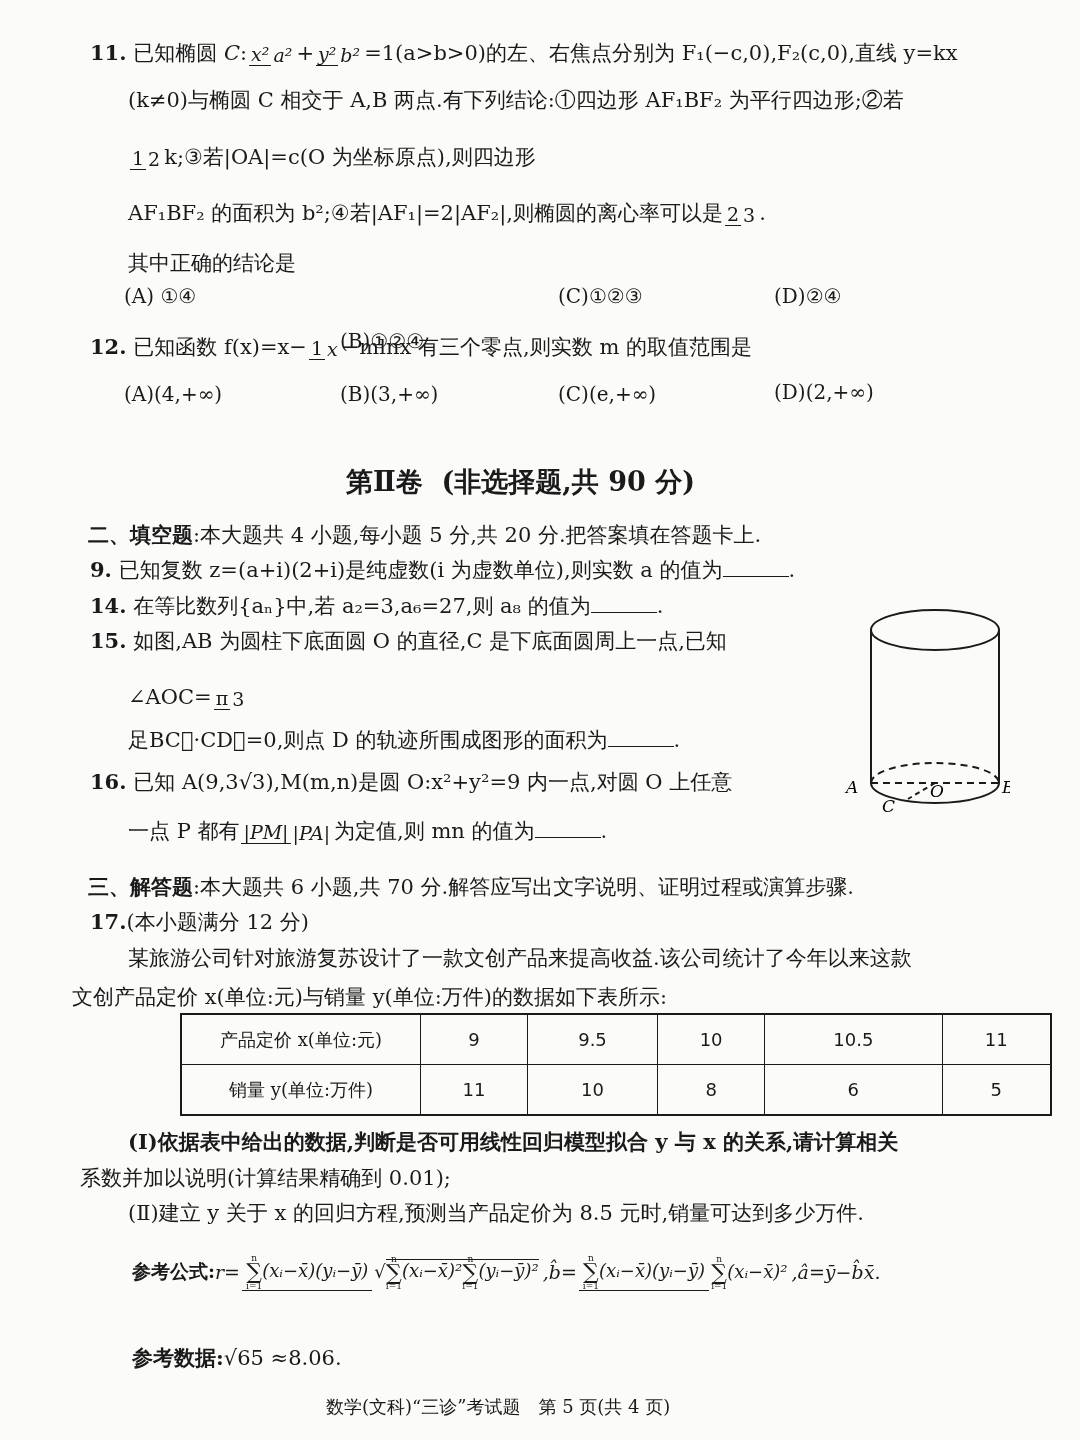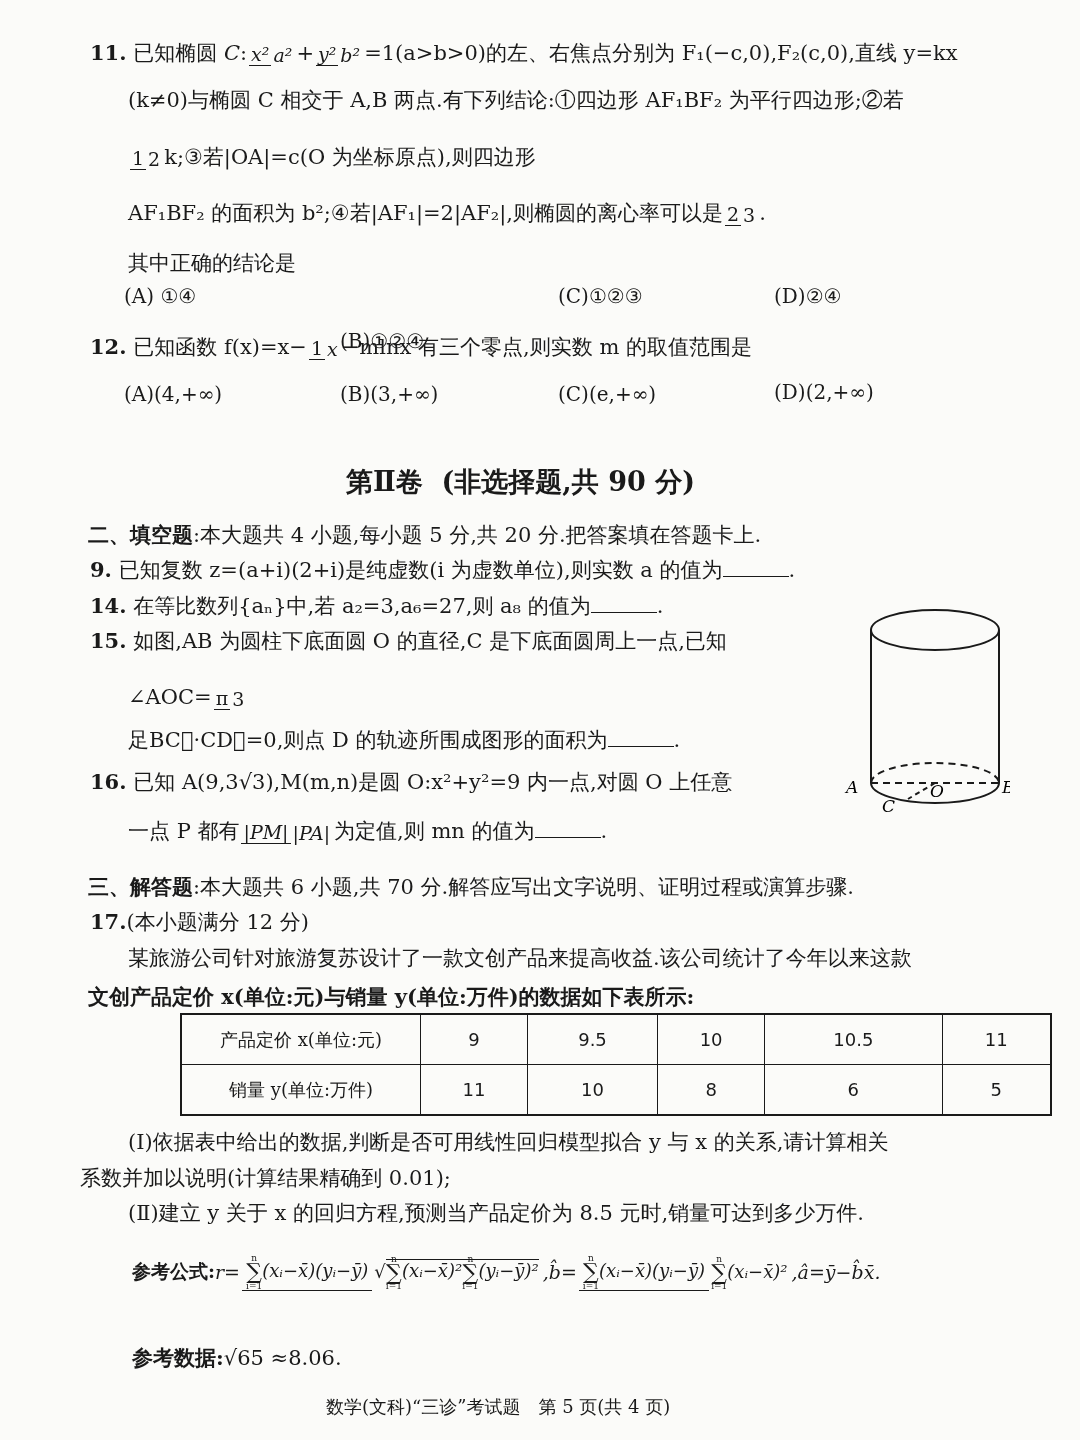--- a/index.html
+++ b/index.html
@@ -129,21 +129,21 @@
 </div>
 
 <div class="abs" style="left:88px;top:873px;">
   <span class="b">三、解答题</span><span>:本大题共 6 小题,共 70 分.解答应写出文字说明、证明过程或演算步骤.</span>
 </div>
 
 <div class="abs" style="left:90px;top:908px;">
   <span class="b">17.</span><span>(本小题满分 12 分)</span>
 </div>
 <div class="abs" style="left:128px;top:944px;">某旅游公司针对旅游复苏设计了一款文创产品来提高收益.该公司统计了今年以来这款</div>
-<div class="abs" style="left:88px;top:983px;font-weight:bold;">文创产品定价 x(单位:元)与销量 y(单位:万件)的数据如下表所示:</div>
+<div class="abs" style="left:72px;top:983px;">文创产品定价 x(单位:元)与销量 y(单位:万件)的数据如下表所示:</div>
 
 <table class="data">
   <tbody>
       <tr>
     <td class="h">产品定价 x(单位:元)</td>
     <td>9</td>
     <td>9.5</td>
     <td>10</td>
     <td>10.5</td>
     <td>11</td>
@@ -152,21 +152,21 @@
     <td class="h">销量 y(单位:万件)</td>
     <td>11</td>
     <td>10</td>
     <td>8</td>
     <td>6</td>
     <td>5</td>
   </tr>
 </tbody>
   </table>
 
-<div class="abs" style="left:128px;top:1128px;">(Ⅰ)依据表中给出的数据,判断是否可用线性回归模型拟合 y 与 x 的关系,请计算相关</div>
+<div class="abs" style="left:128px;top:1128px;font-weight:bold;">(Ⅰ)依据表中给出的数据,判断是否可用线性回归模型拟合 y 与 x 的关系,请计算相关</div>
 <div class="abs" style="left:80px;top:1164px;">系数并加以说明(计算结果精确到 0.01);</div>
 <div class="abs" style="left:128px;top:1199px;">(Ⅱ)建立 y 关于 x 的回归方程,预测当产品定价为 8.5 元时,销量可达到多少万件.</div>
 
 <div class="abs formula" style="left:132px;top:1238px;display:flex;align-items:center;">
   <span class="b">参考公式:</span>
   <span class="i">r=</span>
   <span class="frac" style="font-size:18px;">
     <span class="n" style="padding:0 4px;"><span class="sum">
           <span>n</span>
           <span class="sig">∑</span>

